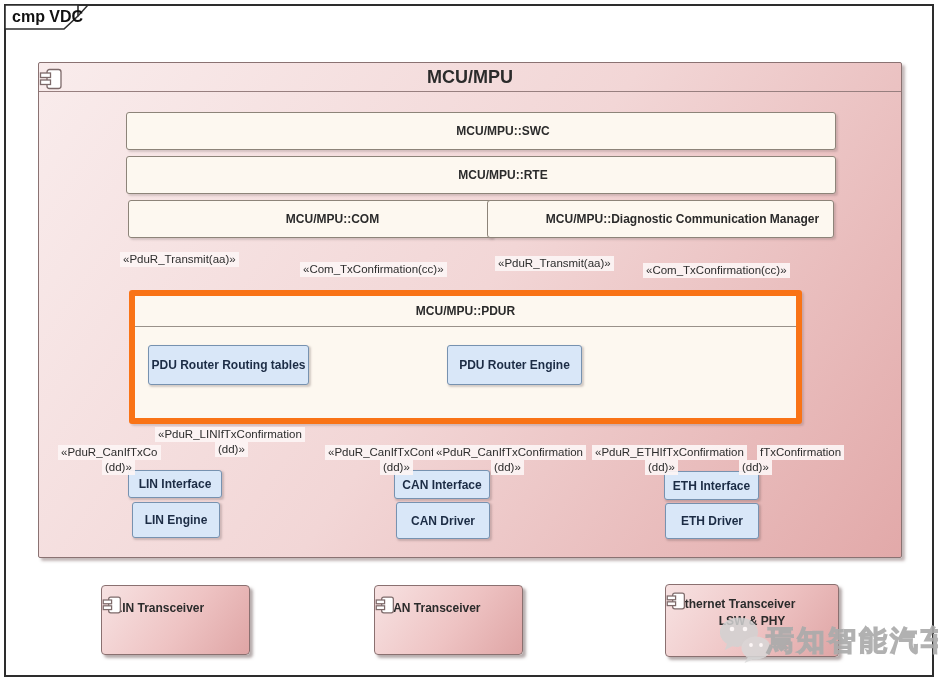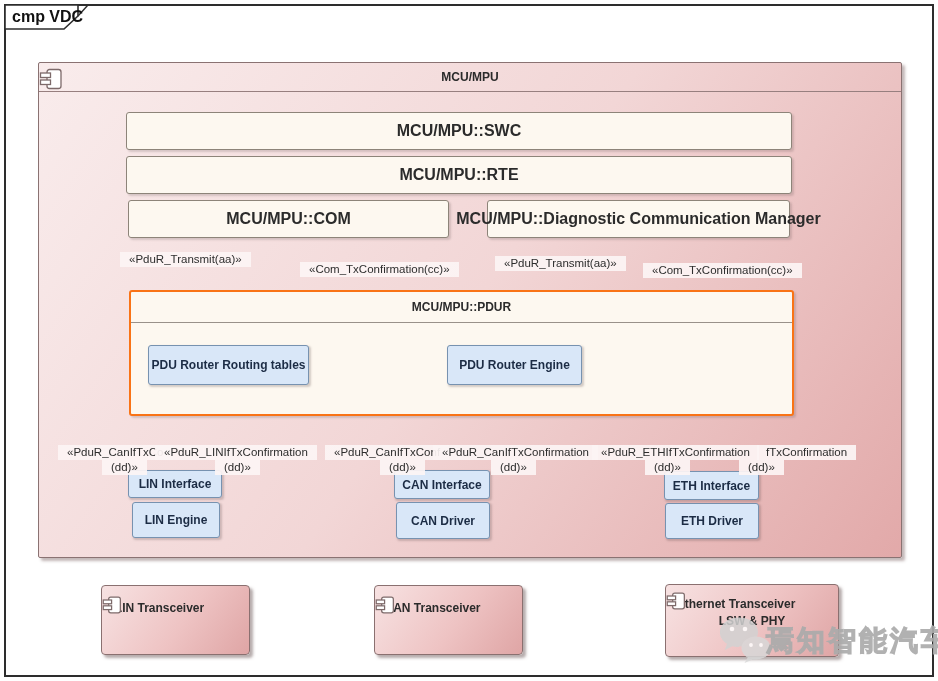--- a/index.html
+++ b/index.html
@@ -3,33 +3,33 @@
 <meta charset="utf-8">
 <style>
   html,body{margin:0;padding:0;background:#fff;}
   #canvas{position:relative;width:938px;height:681px;background:#ffffff;overflow:hidden;
           font-family:"Liberation Sans", sans-serif;}
   svg{position:absolute;left:0;top:0;}
   .abs{position:absolute;}
   .bigbox{position:absolute;background:linear-gradient(125deg,#f9ecec 0%,#f2d6d6 50%,#e2a9a9 100%);
           border:1px solid #8a7272;border-radius:2px;box-shadow:3px 3px 3px rgba(120,95,95,.45);}
   .bigbox-header{height:28px;line-height:28px;border-bottom:1px solid #977f7f;text-align:center;
-          font-weight:bold;font-size:12px;color:#2b2b2b;}
+          font-weight:bold;font-size:18px;color:#2b2b2b;}
   .box-cream{position:absolute;background:#fdf8f0;border:1px solid #8d8479;border-radius:3px;
-          box-shadow:2px 2px 2px rgba(100,80,80,.22);font-weight:bold;font-size:16px;color:#2b2b2b;
-          display:flex;align-items:center;justify-content:center;white-space:nowrap;}
-  .pdur{position:absolute;background:#fdf8f0;border:2px solid #f97316;border-radius:3px;
+          box-shadow:2px 2px 2px rgba(100,80,80,.22);font-weight:bold;font-size:12px;color:#2b2b2b;
+          display:flex;align-items:center;justify-content:center;white-space:nowrap;padding-left:44px;}
+  .pdur{position:absolute;background:#fdf8f0;border:6px solid #f97316;border-radius:3px;
           box-shadow:2px 2px 2px rgba(100,80,80,.22);}
   .pdur-header{height:30px;line-height:30px;border-bottom:1px solid #99918a;text-align:center;
           font-weight:bold;font-size:12px;color:#2b2b2b;}
   .box-blue{position:absolute;background:#d9e7f8;border:1px solid #7792b0;border-radius:3px;
           box-shadow:1.5px 1.5px 2px rgba(90,70,70,.25);font-weight:bold;font-size:12px;color:#1c2c45;
           display:flex;align-items:center;justify-content:center;white-space:nowrap;}
   .glabel{position:absolute;font-size:11.5px;line-height:15px;color:#2d2d2d;white-space:nowrap;}
-  .glabel .bgline{background:rgba(252,244,244,.93);padding:0 9px;display:inline-block;}
+  .glabel .bgline{background:rgba(252,244,244,.93);padding:0 3px;display:inline-block;}
   .glabel .l2{display:block;width:max-content;}
   .trans{position:absolute;background:linear-gradient(125deg,#f7e2e2 0%,#eec3c3 55%,#dfa5a5 100%);
           border:1px solid #8a7070;border-radius:4px;box-shadow:3px 3px 3px rgba(110,90,90,.5);
           font-weight:bold;font-size:12px;color:#2b2b2b;}
   .trans .tname{position:absolute;left:0;right:32px;text-align:center;white-space:nowrap;}
   .tab-label{position:absolute;left:12px;top:8px;font-weight:bold;font-size:16px;color:#111;}
   .wmtext{position:absolute;left:766px;top:622px;font-size:28px;font-weight:bold;letter-spacing:3px;
           color:#e3e3e3;-webkit-text-stroke:1.2px #ababab;opacity:.92;white-space:nowrap;}
 </style>
 </head>
@@ -135,21 +135,21 @@
     <span class="bgline">«PduR_Transmit(aa)»</span>
   </div>
   <div class="glabel" style="left:643px;top:263px;">
     <span class="bgline">«Com_TxConfirmation(cc)»</span>
   </div>
 
   <div class="glabel" style="left:58px;top:445px;">
     <span class="bgline">«PduR_CanIfTxCo</span>
     <span class="l2"><span class="bgline" style="margin-left:44px;">(dd)»</span></span>
   </div>
-  <div class="glabel" style="left:155px;top:445px;">
+  <div class="glabel" style="left:155px;top:427px;">
     <span class="bgline">«PduR_LINIfTxConfirmation</span>
     <span class="l2"><span class="bgline" style="margin-left:60px;">(dd)»</span></span>
   </div>
   <div class="glabel" style="left:325px;top:445px;">
     <span class="bgline">«PduR_CanIfTxConf</span>
     <span class="l2"><span class="bgline" style="margin-left:55px;">(dd)»</span></span>
   </div>
   <div class="glabel" style="left:433px;top:445px;">
     <span class="bgline">«PduR_CanIfTxConfirmation</span>
     <span class="l2"><span class="bgline" style="margin-left:58px;">(dd)»</span></span>

